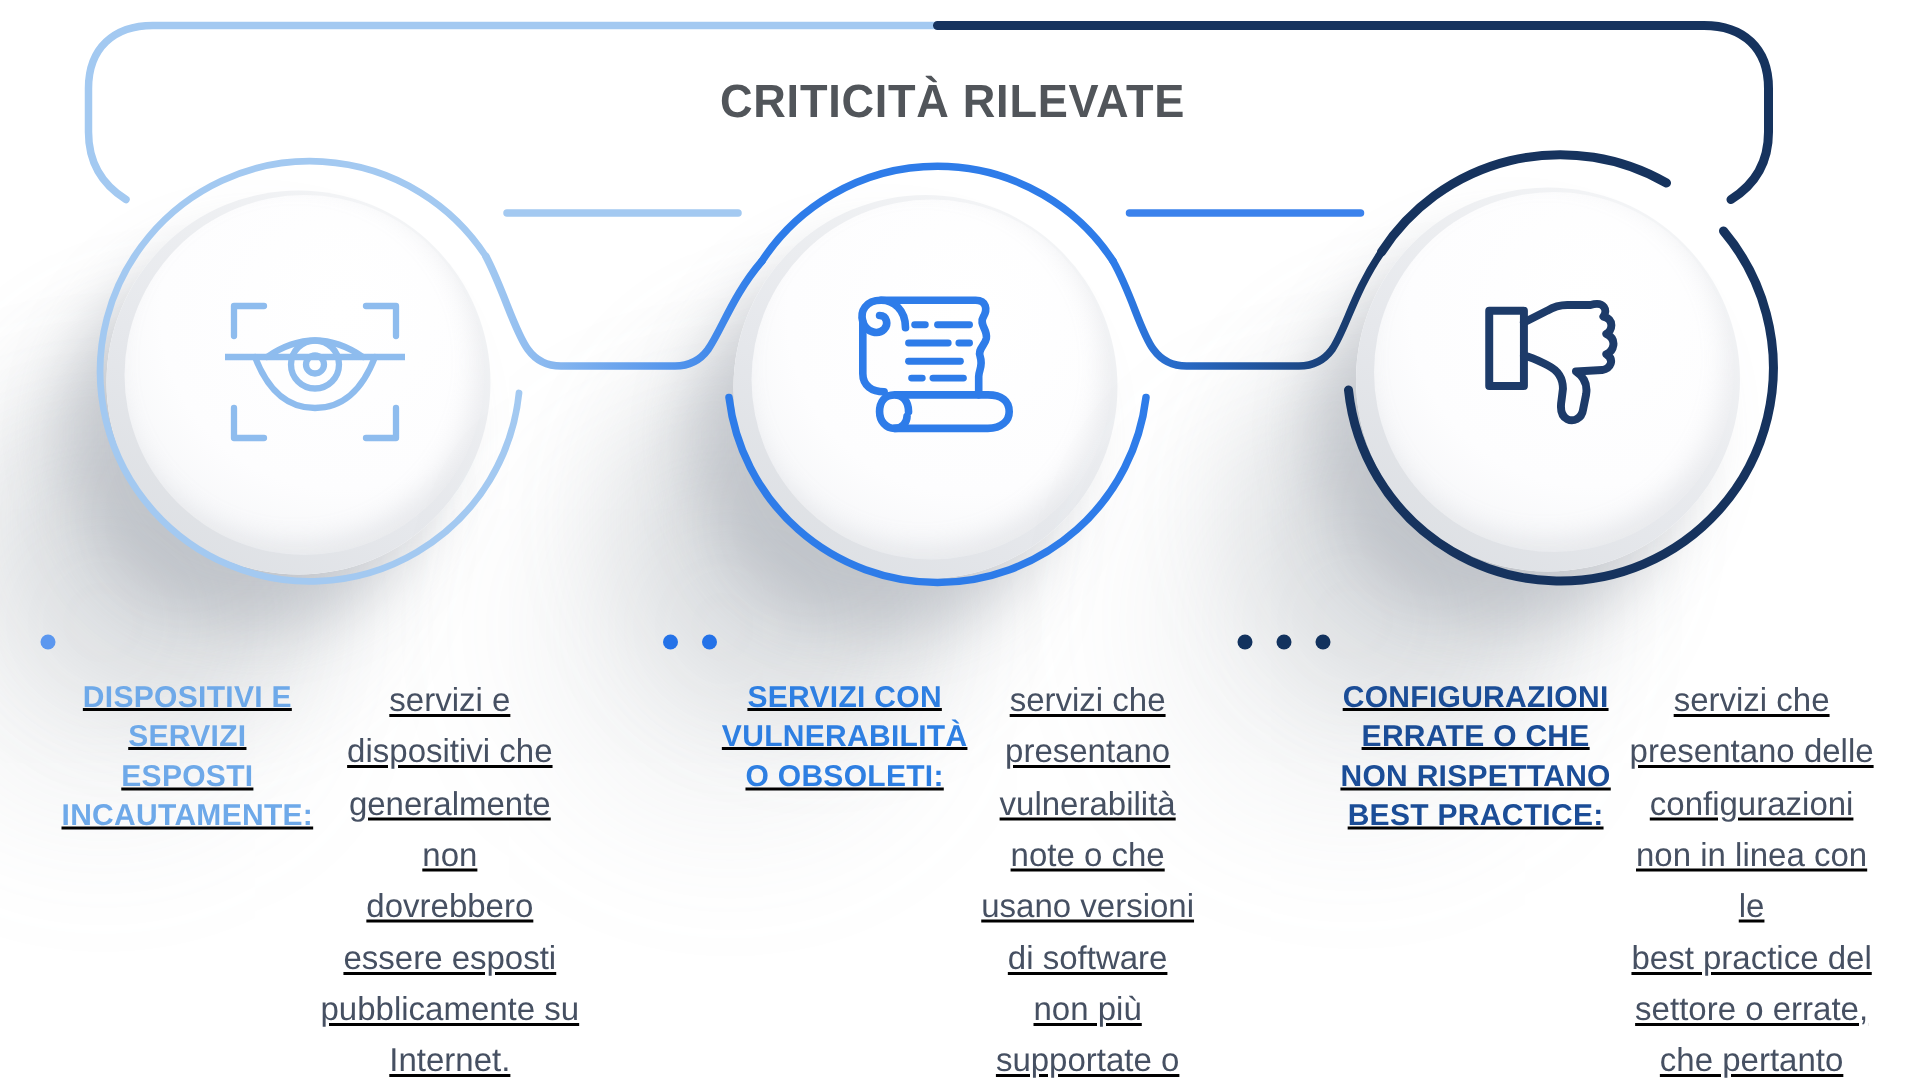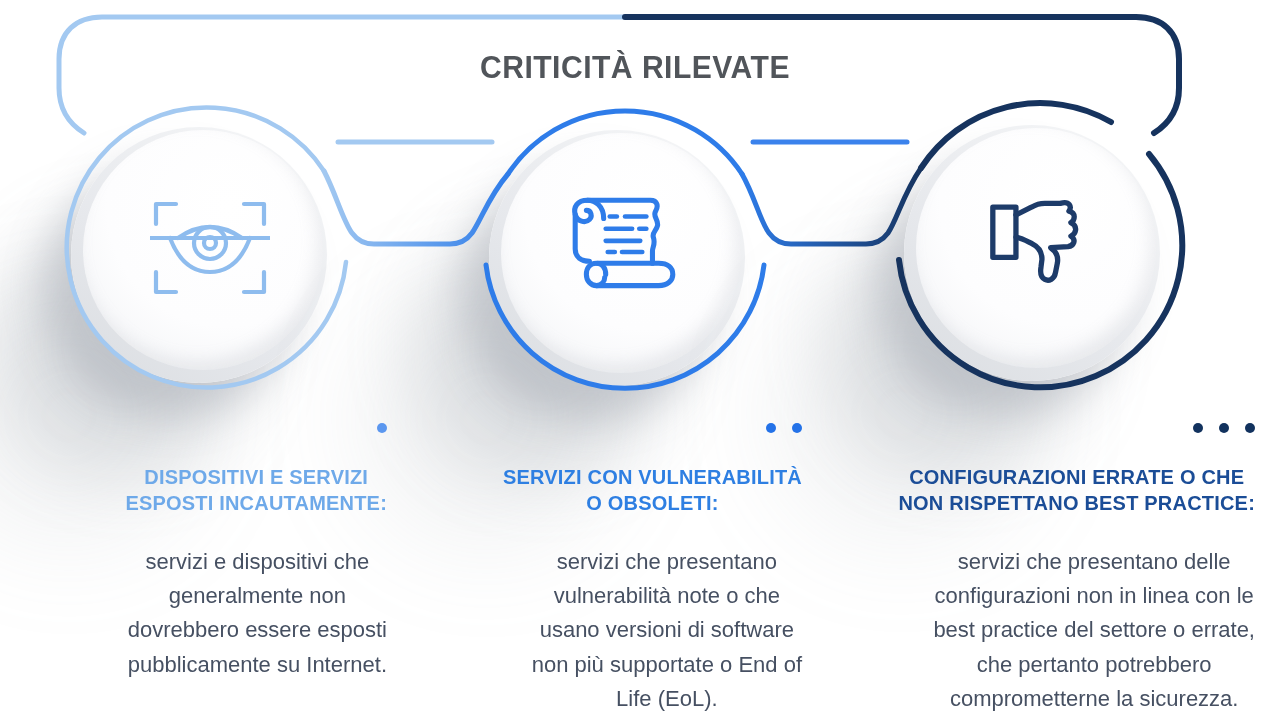--- a/index.html
+++ b/index.html
@@ -61,21 +61,21 @@
   .icon{position:absolute;z-index:3;}
   .icon path,.icon circle,.icon rect{fill:none;stroke-linecap:round;stroke-linejoin:round;}
   .icon-eye{left:150px;top:198px;}
   .icon-eye *{stroke:#8ebcee;stroke-width:4.2;}
   .icon-scroll{left:563px;top:188px;}
   .icon-scroll *{stroke:var(--accent-mid);stroke-width:5;}
   .icon-scroll .thin{stroke-width:4.5;}
   .icon-thumb{left:982px;top:186px;}
   .icon-thumb *{stroke:#1d3b69;stroke-width:5.5;}
 
-  .col{position:absolute;top:422px;z-index:4;display:flex;flex-direction:column;align-items:flex-end;}
+  .col{position:absolute;top:422px;z-index:4;display:flex;flex-direction:row;align-items:flex-start;text-decoration:underline;}
   .col-1{left:27px;width:360px;}
   .col-2{left:442px;width:360px;}
   .col-3{left:825px;width:430px;}
   .dots{display:flex;gap:16px;height:12px;align-items:center;justify-content:center;}
   .dot{width:10px;height:10px;border-radius:50%;display:inline-block;}
   .col-1 .dot{background:var(--dot-light);}
   .col-2 .dot{background:var(--dot-mid);}
   .col-3 .dot{background:var(--dot-dark);}
   .heading{
     margin-top:30px;font-size:20px;font-weight:700;line-height:1.32;

